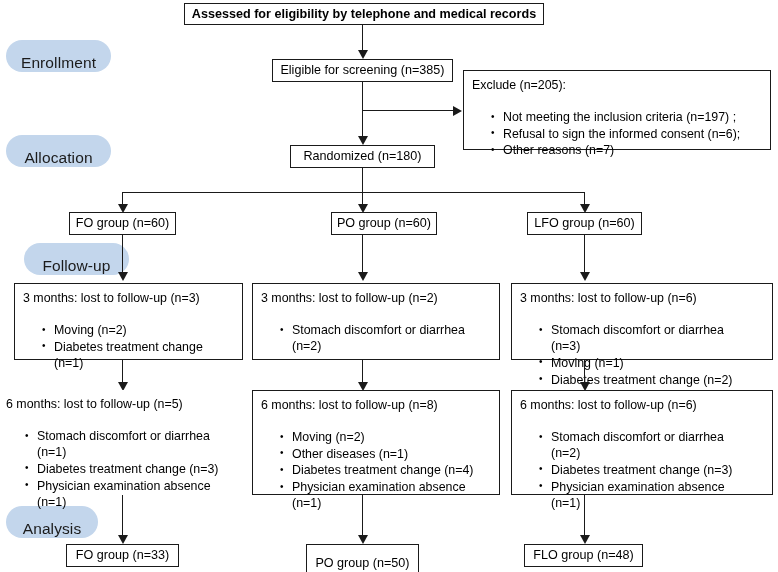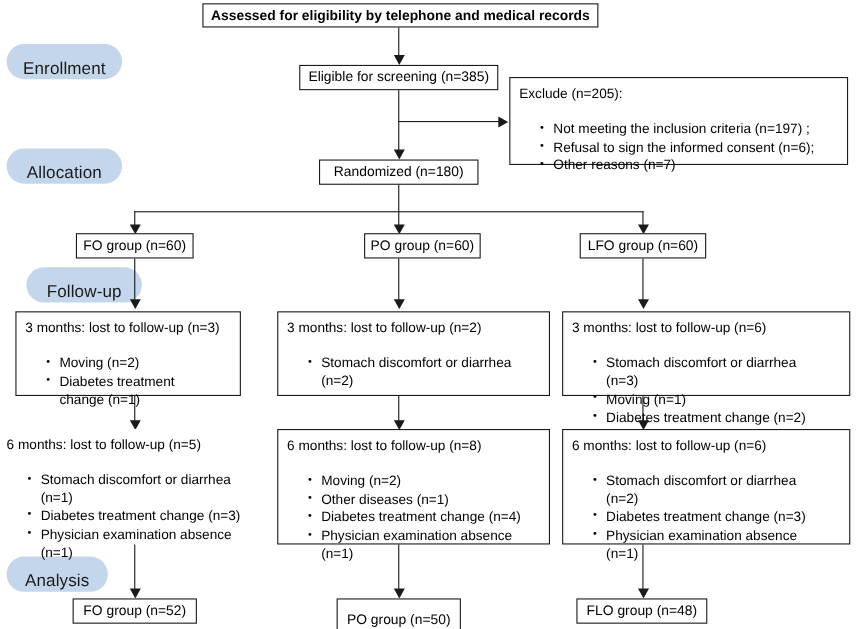--- a/index.html
+++ b/index.html
@@ -177,21 +177,21 @@
     <span>PO group (n=60)</span>
   </div>
 
   <div class="box box-center" style="left:527px; top:212px; width:115px; height:23px;">
     <span>LFO group (n=60)</span>
   </div>
 
   <div class="vline" style="left:122px; top:235px; height:38px;"></div>
   <div class="arrow-down" style="left:117.5px; top:272px;"></div>
 
-  <div class="box box-list" style="left:14px; top:283px; width:205px; height:77px;">
+  <div class="box box-list" style="left:14px; top:283px; width:229px; height:77px;">
     <span class="headline">3 months: lost to follow-up (n=3)</span>
     <ul>
       <li>Moving (n=2)</li>
       <li>Diabetes treatment change (n=1)</li>
     </ul>
   </div>
 
   <div class="vline" style="left:122px; top:360px; height:24px;"></div>
   <div class="arrow-down" style="left:117.5px; top:382px;"></div>
 
@@ -254,21 +254,21 @@
       <li>Stomach discomfort or diarrhea (n=2)</li>
       <li>Diabetes treatment change (n=3)</li>
       <li>Physician examination absence (n=1)</li>
     </ul>
   </div>
 
   <div class="vline" style="left:584px; top:495px; height:42px;"></div>
   <div class="arrow-down" style="left:579.5px; top:535px;"></div>
 
   <div class="box box-center" style="left:66px; top:544px; width:113px; height:23px;">
-    <span>FO group (n=52)</span>
+    <span>FO group (n=33)</span>
   </div>
 
   <div class="box box-center" style="left:306px; top:544px; width:113px; height:39px;">
     <span>PO group (n=50)</span>
   </div>
 
   <div class="box box-center" style="left:524px; top:544px; width:119px; height:23px;">
     <span>FLO group (n=48)</span>
   </div>
 

